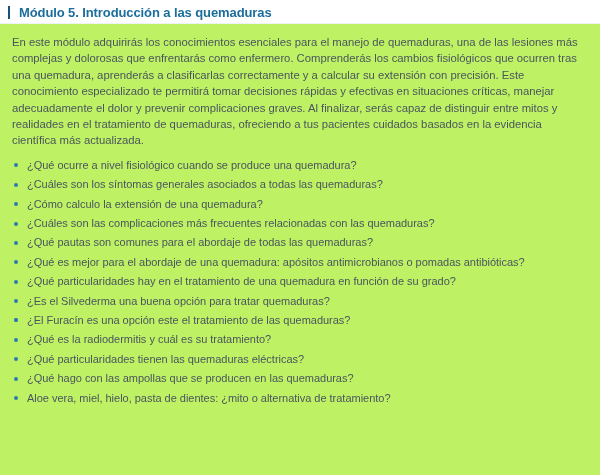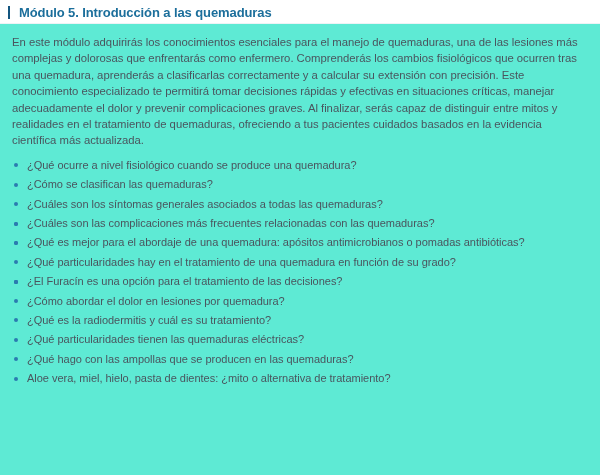--- a/index.html
+++ b/index.html
@@ -48,21 +48,21 @@
     white-space: nowrap;
   }
 
   
   .content-panel {
     position: absolute;
     left: 0;
     top: 23px;
     width: 600px;
     height: 452px;
-    background: #5eead4;
+    background: #bef264;
     border-top: 1px solid #eef3f6;
     box-sizing: border-box;
     padding: 10px 12px 0 10px;
   }
 
   .intro-paragraph {
     font-size: 11.3px;
     line-height: 16.4px;
     color: #4a555e;
     text-align: left;
@@ -105,31 +105,29 @@
     <span class="header-accent-bar" style="background: rgb(19, 85, 127);"></span>
     <span class="module-title" style="color: rgb(27, 110, 155);">Módulo 5. Introducción a las quemaduras</span>
   </div>
 
   <div class="content-panel">
 
     <p class="intro-paragraph">En este módulo adquirirás los conocimientos esenciales para el manejo de quemaduras, una de las lesiones más complejas y dolorosas que enfrentarás como enfermero. Comprenderás los cambios fisiológicos que ocurren tras una quemadura, aprenderás a clasificarlas correctamente y a calcular su extensión con precisión. Este conocimiento especializado te permitirá tomar decisiones rápidas y efectivas en situaciones críticas, manejar adecuadamente el dolor y prevenir complicaciones graves. Al finalizar, serás capaz de distinguir entre mitos y realidades en el tratamiento de quemaduras, ofreciendo a tus pacientes cuidados basados en la evidencia científica más actualizada.</p>
 
     <ul class="question-list">
         <li class="question-item"><span class="question-bullet" style="background: rgb(43, 123, 176);"></span><span>¿Qué ocurre a nivel fisiológico cuando se produce una quemadura?</span></li>
-        <li class="question-item"><span class="question-bullet" style="background: rgb(43, 123, 176);"></span><span>¿Cómo se clasifican las quemaduras?</span></li>
         <li class="question-item"><span class="question-bullet" style="background: rgb(43, 123, 176);"></span><span>¿Cuáles son los síntomas generales asociados a todas las quemaduras?</span></li>
-        <li class="question-item"><span class="question-bullet" style="background: rgb(43, 123, 176);"></span></li>
+        <li class="question-item"><span class="question-bullet" style="background: rgb(43, 123, 176);"></span><span>¿Cómo calculo la extensión de una quemadura?</span></li>
         <li class="question-item"><span class="question-bullet" style="background: rgb(43, 123, 176);"></span><span>¿Cuáles son las complicaciones más frecuentes relacionadas con las quemaduras?</span></li>
-        <li class="question-item"><span class="question-bullet" style="background: rgb(43, 123, 176);"></span></li>
+        <li class="question-item"><span class="question-bullet" style="background: rgb(43, 123, 176);"></span><span>¿Qué pautas son comunes para el abordaje de todas las quemaduras?</span></li>
         <li class="question-item"><span class="question-bullet" style="background: rgb(43, 123, 176);"></span><span>¿Qué es mejor para el abordaje de una quemadura: apósitos antimicrobianos o pomadas antibióticas?</span></li>
         <li class="question-item"><span class="question-bullet" style="background: rgb(43, 123, 176);"></span><span>¿Qué particularidades hay en el tratamiento de una quemadura en función de su grado?</span></li>
+        <li class="question-item"><span class="question-bullet" style="background: rgb(43, 123, 176);"></span><span>¿Es el Silvederma una buena opción para tratar quemaduras?</span></li>
         <li class="question-item"><span class="question-bullet" style="background: rgb(43, 123, 176);"></span></li>
-        <li class="question-item"><span class="question-bullet" style="background: rgb(43, 123, 176);"></span></li>
-        <li class="question-item"><span class="question-bullet" style="background: rgb(43, 123, 176);"></span><span>¿El Furacín es una opción para el tratamiento de las decisiones?</span></li>
-        <li class="question-item"><span class="question-bullet" style="background: rgb(43, 123, 176);"></span><span>¿Cómo abordar el dolor en lesiones por quemadura?</span></li>
+        <li class="question-item"><span class="question-bullet" style="background: rgb(43, 123, 176);"></span><span>¿El Furacín es una opción este el tratamiento de las quemaduras?</span></li>
         <li class="question-item"><span class="question-bullet" style="background: rgb(43, 123, 176);"></span><span>¿Qué es la radiodermitis y cuál es su tratamiento?</span></li>
         <li class="question-item"><span class="question-bullet" style="background: rgb(43, 123, 176);"></span><span>¿Qué particularidades tienen las quemaduras eléctricas?</span></li>
         <li class="question-item"><span class="question-bullet" style="background: rgb(43, 123, 176);"></span><span>¿Qué hago con las ampollas que se producen en las quemaduras?</span></li>
         <li class="question-item"><span class="question-bullet" style="background: rgb(43, 123, 176);"></span><span>Aloe vera, miel, hielo, pasta de dientes: ¿mito o alternativa de tratamiento?</span></li>
       </ul>
 
   </div>
 </div>
 
 </body></html>

